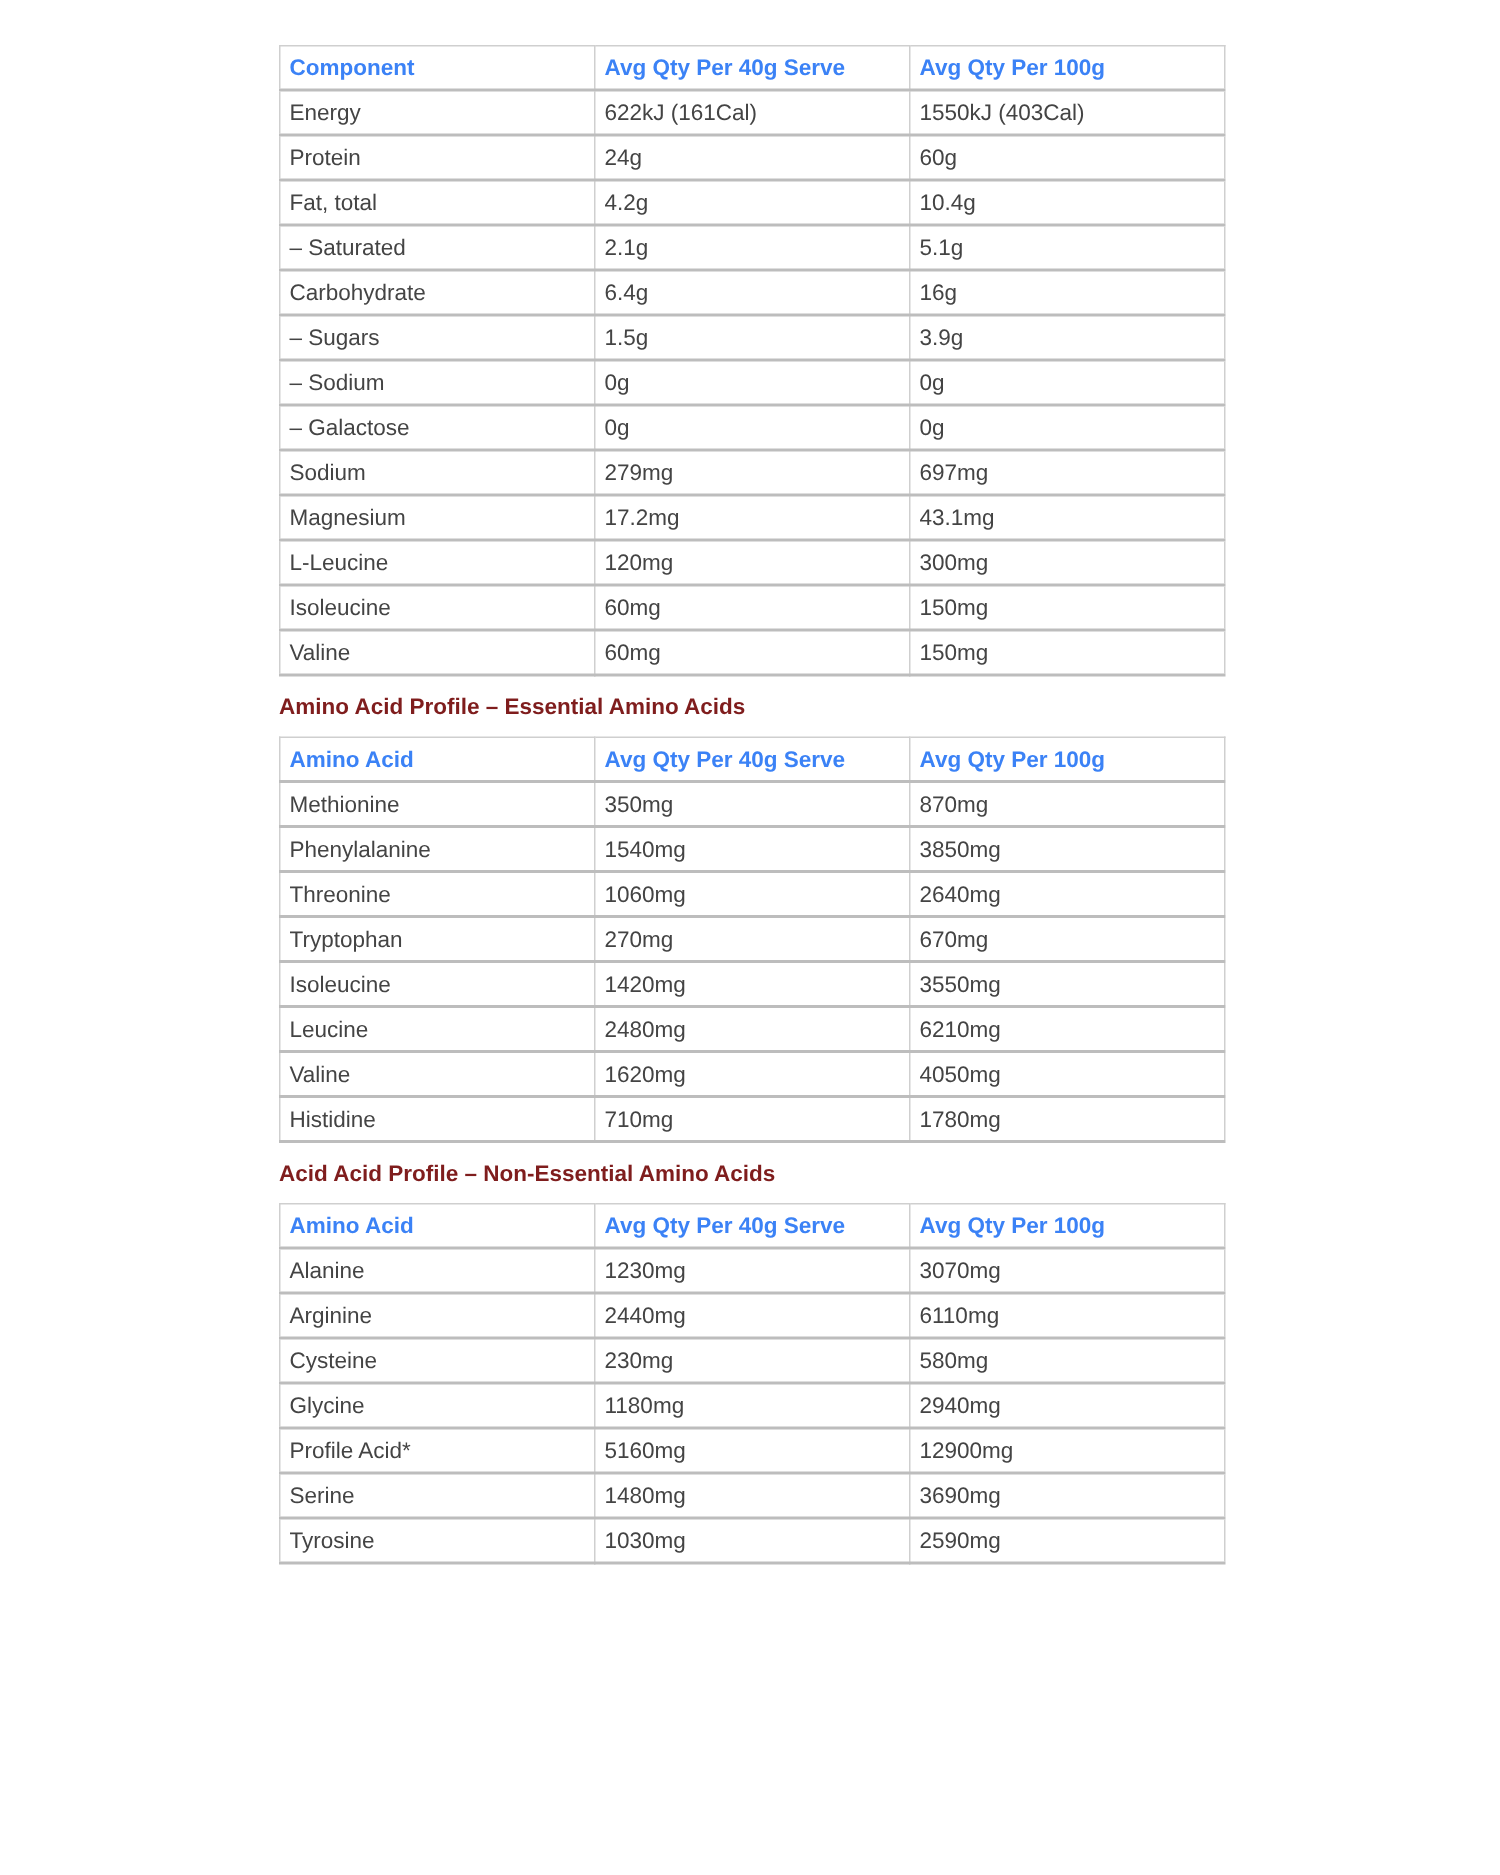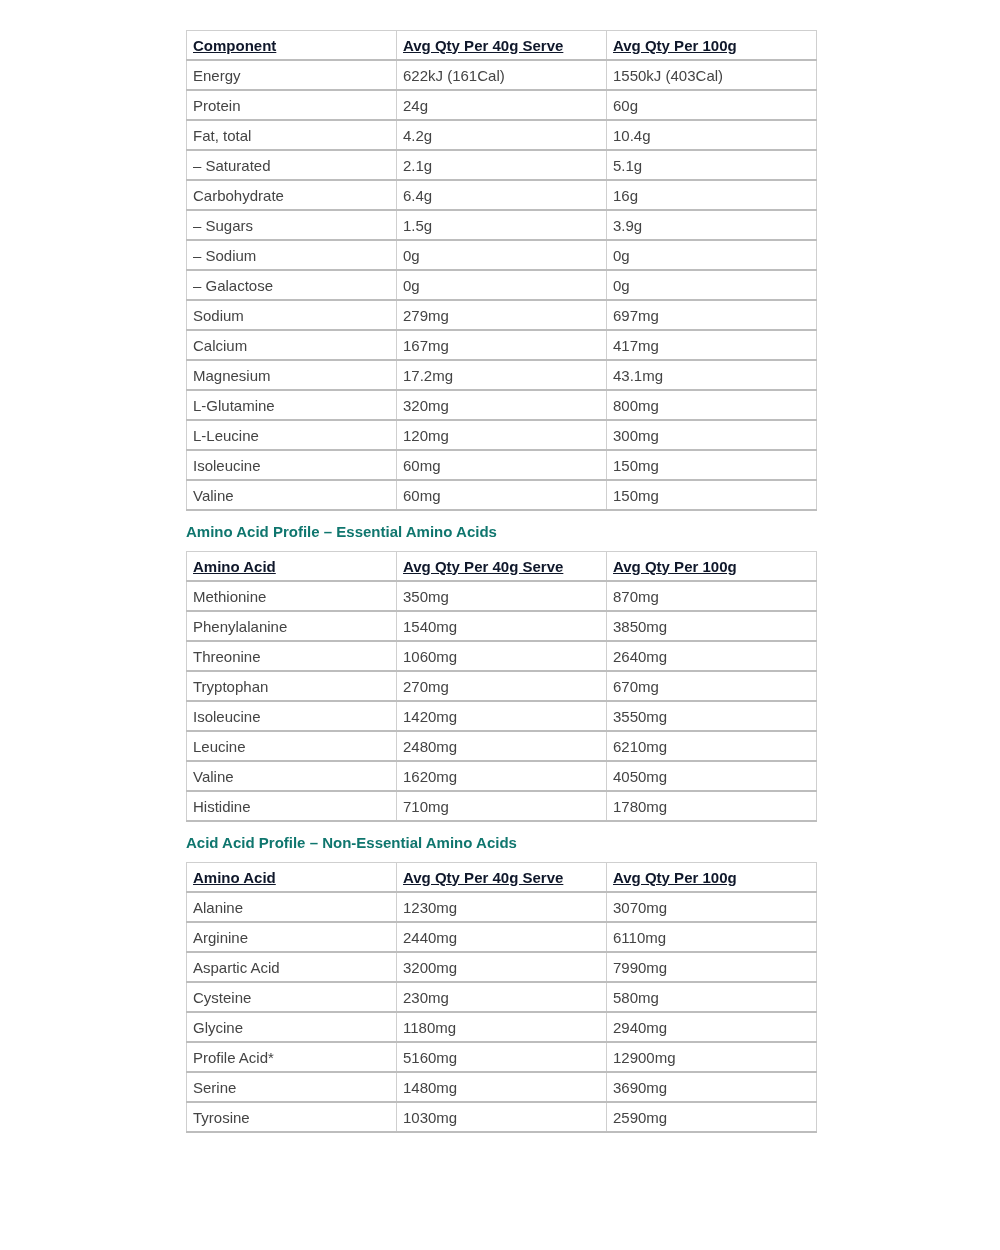--- a/index.html
+++ b/index.html
@@ -34,28 +34,27 @@
     padding: 0 0 0 6px;
     font-size: 15px;
     text-align: left;
     vertical-align: middle;
     white-space: nowrap;
     overflow: hidden;
   }
   table.nt tr { border-bottom: 2px solid #bdbdbd; }
   table.nt th {
     font-weight: bold;
-    color: #0f172a;
-    text-decoration: underline;
+    color: #3b82f6;
   }
   table.nt td { color: #444444; }
   .section-title {
     font-weight: bold;
     font-size: 15px;
-    color: #0f766e;
+    color: #7f1d1d;
     height: 40px;
     line-height: 42px;
     margin: 0;
   }
 </style>
 </head>
 <body>
 
 <div class="wrap">
 
@@ -112,33 +111,23 @@
           <td>– Galactose</td>
           <td>0g</td>
           <td>0g</td>
         </tr>
         <tr>
           <td>Sodium</td>
           <td>279mg</td>
           <td>697mg</td>
         </tr>
         <tr>
-          <td>Calcium</td>
-          <td>167mg</td>
-          <td>417mg</td>
-        </tr>
-        <tr>
           <td>Magnesium</td>
           <td>17.2mg</td>
           <td>43.1mg</td>
-        </tr>
-        <tr>
-          <td>L-Glutamine</td>
-          <td>320mg</td>
-          <td>800mg</td>
         </tr>
         <tr>
           <td>L-Leucine</td>
           <td>120mg</td>
           <td>300mg</td>
         </tr>
         <tr>
           <td>Isoleucine</td>
           <td>60mg</td>
           <td>150mg</td>
@@ -230,25 +219,20 @@
           <td>Alanine</td>
           <td>1230mg</td>
           <td>3070mg</td>
         </tr>
         <tr>
           <td>Arginine</td>
           <td>2440mg</td>
           <td>6110mg</td>
         </tr>
         <tr>
-          <td>Aspartic Acid</td>
-          <td>3200mg</td>
-          <td>7990mg</td>
-        </tr>
-        <tr>
           <td>Cysteine</td>
           <td>230mg</td>
           <td>580mg</td>
         </tr>
         <tr>
           <td>Glycine</td>
           <td>1180mg</td>
           <td>2940mg</td>
         </tr>
         <tr>

